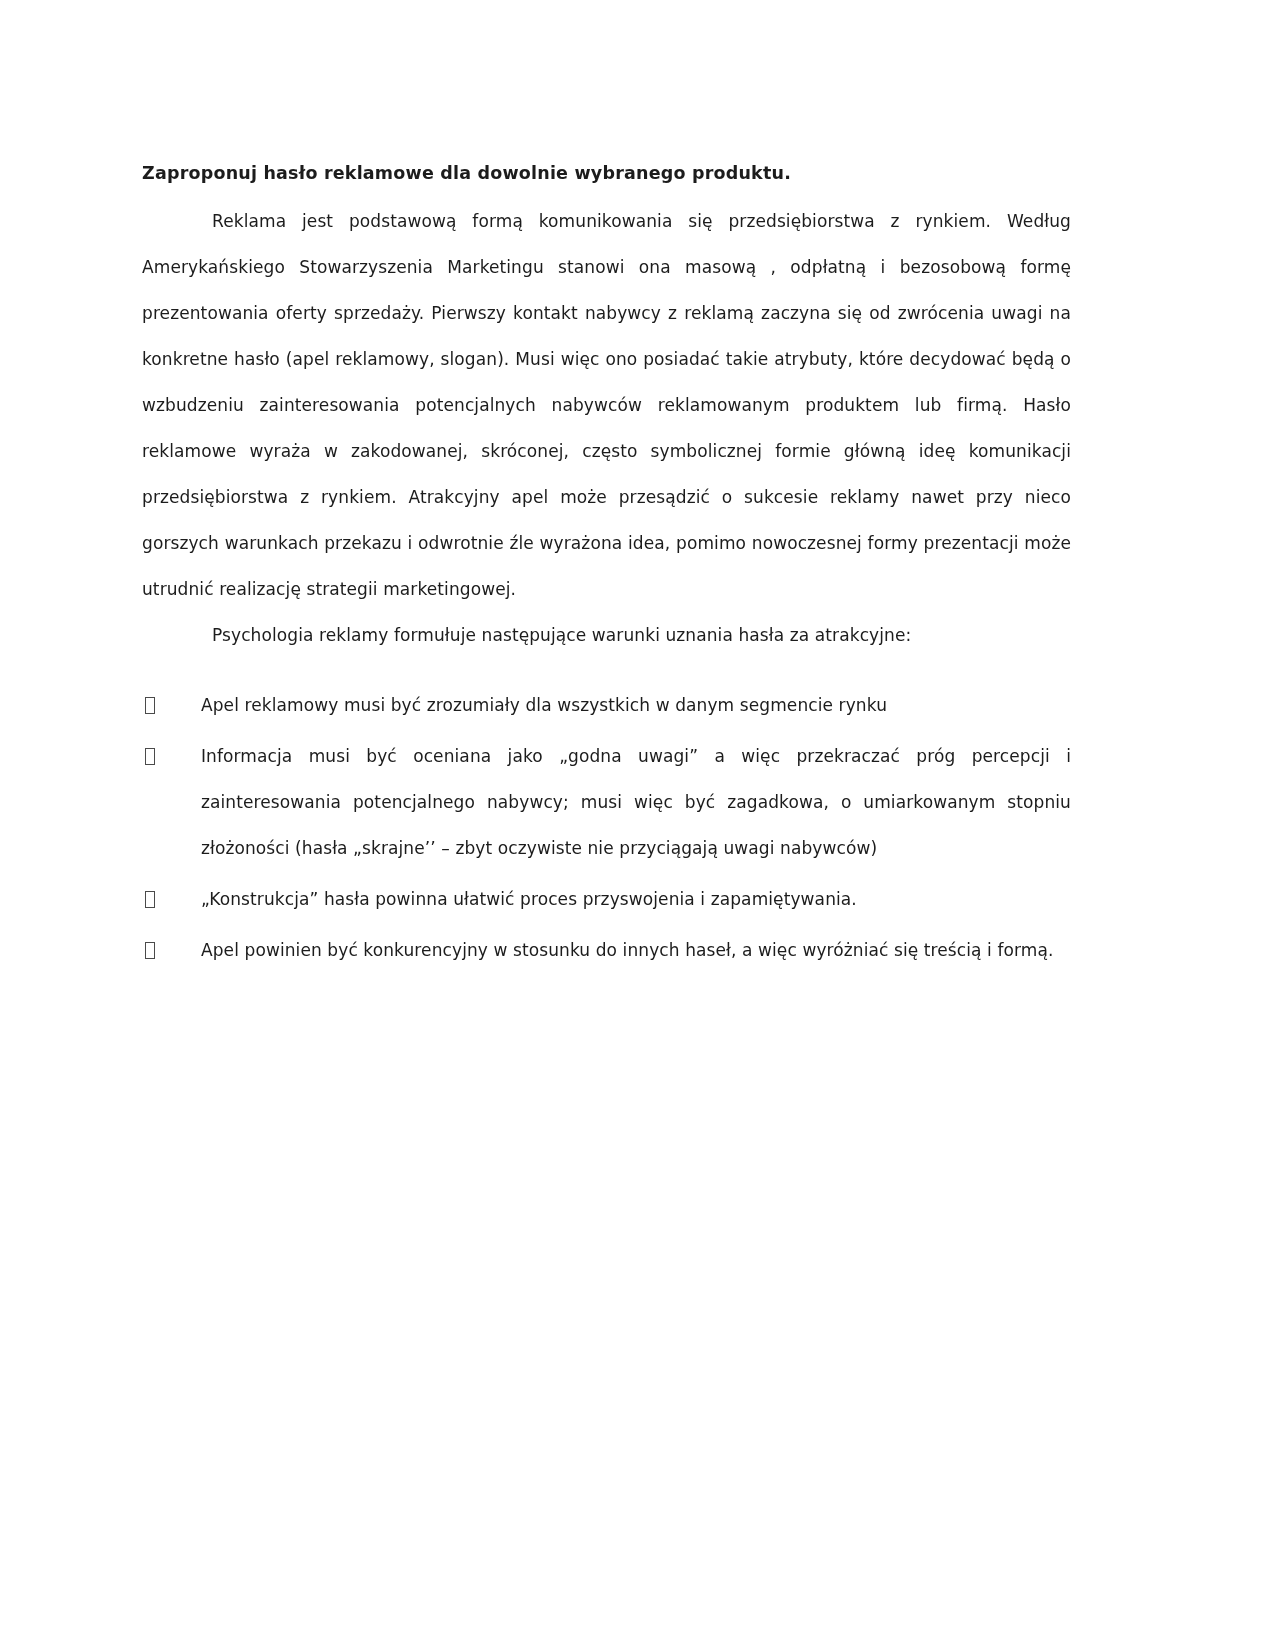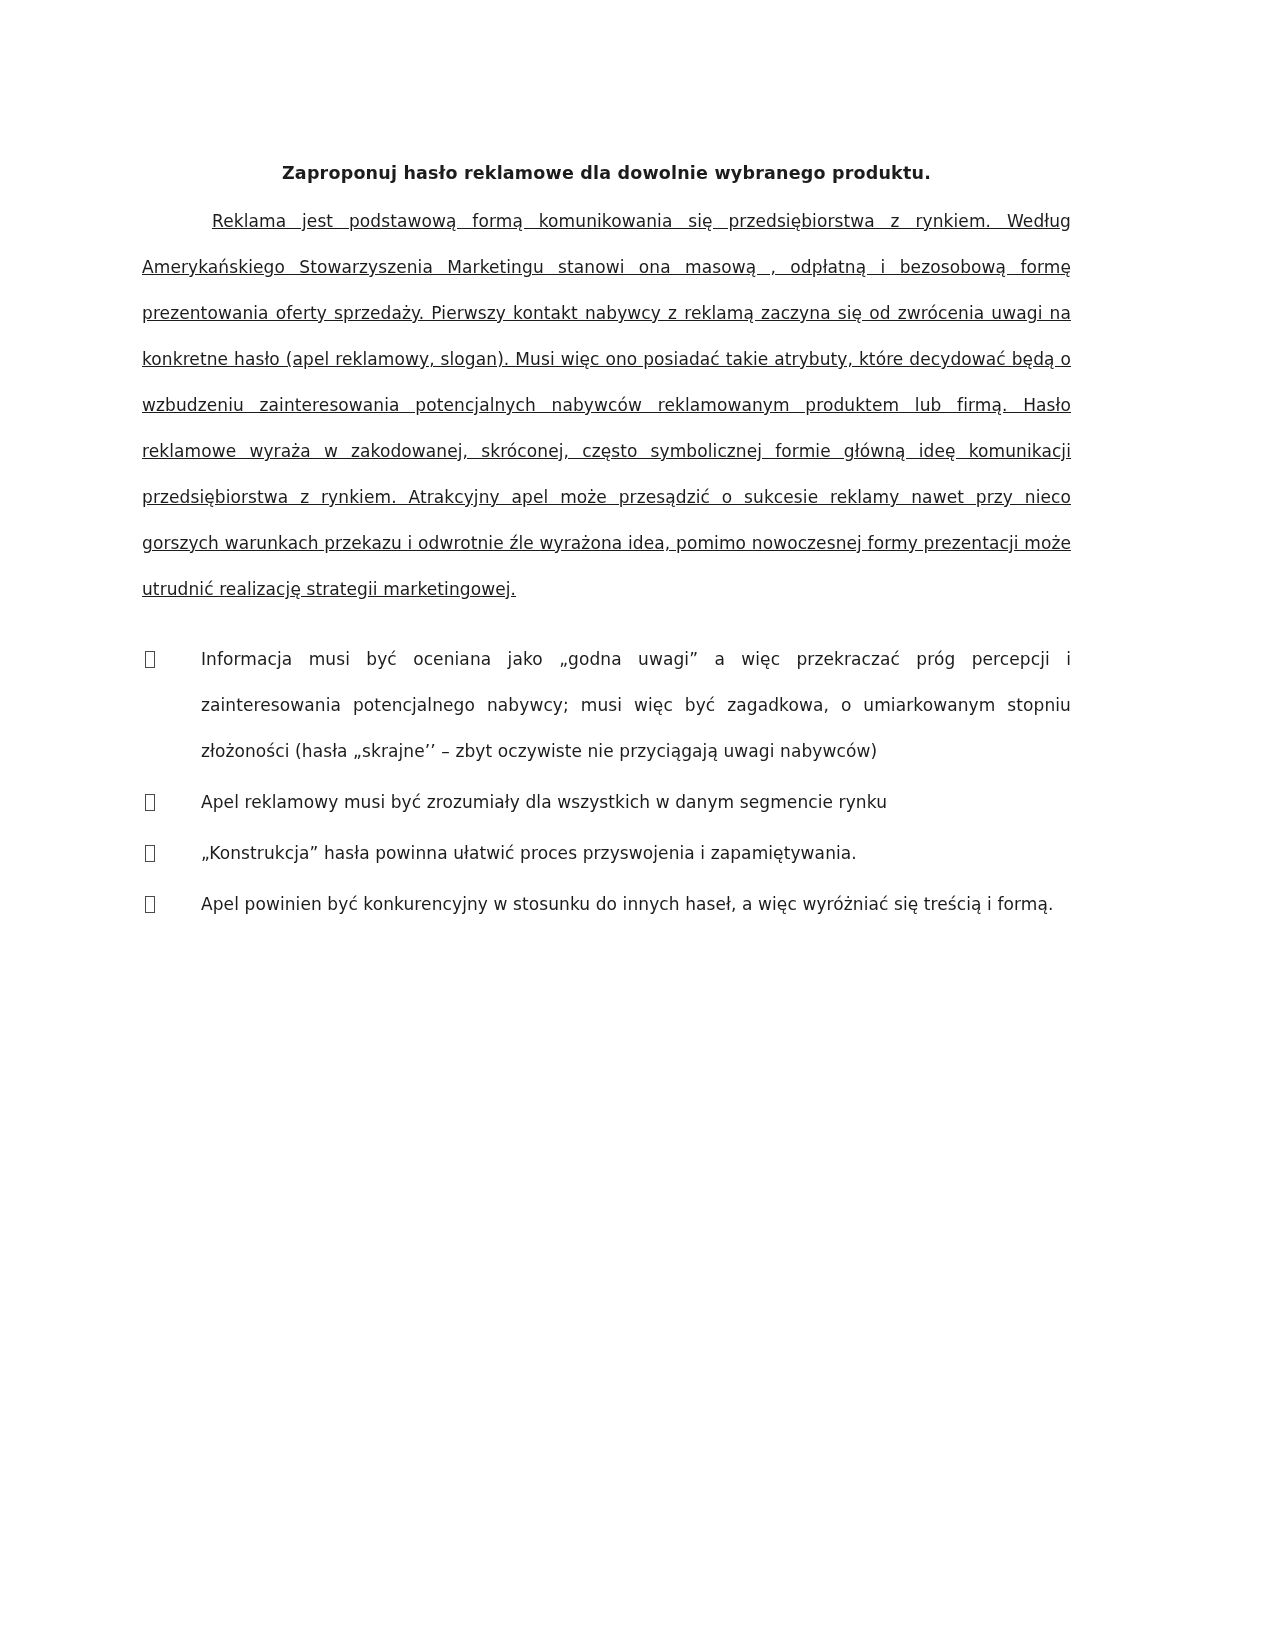--- a/index.html
+++ b/index.html
@@ -15,34 +15,33 @@
     background: #ffffff;
     padding: 150px 204px 0 142px;
     font-family: "DejaVu Sans", "Liberation Sans", sans-serif;
     color: #1c1c1c;
     font-size: 17px;
     overflow: hidden;
   }
   .doc-title {
     font-size: 17.5px;
     font-weight: bold;
-    text-align: center;
+    text-align: left;
     line-height: 46px;
     margin: 0 0 2px 0;
     letter-spacing: 0.2px;
   }
   .para {
     margin: 0;
     text-align: justify;
     line-height: 46px;
     letter-spacing: 0.1px;
   }
   .para.indent {
     text-indent: 70px;
-    text-decoration: underline;
   }
   .bullet-list {
     margin-top: 24px;
   }
   .bullet-item {
     display: flex;
     align-items: flex-start;
     line-height: 46px;
     margin-bottom: 5px;
   }
@@ -63,31 +62,32 @@
 </style>
 </head>
 <body>
 
 <div class="page">
 
   <h1 class="doc-title">Zaproponuj hasło reklamowe dla dowolnie wybranego produktu.</h1>
 
   <p class="para indent">Reklama jest podstawową formą komunikowania się przedsiębiorstwa z rynkiem. Według Amerykańskiego Stowarzyszenia Marketingu stanowi ona masową , odpłatną i bezosobową formę prezentowania oferty sprzedaży. Pierwszy kontakt nabywcy z reklamą zaczyna się od zwrócenia uwagi na konkretne hasło (apel reklamowy, slogan). Musi więc ono posiadać takie atrybuty, które decydować będą o wzbudzeniu zainteresowania potencjalnych nabywców reklamowanym produktem lub firmą. Hasło reklamowe wyraża w zakodowanej, skróconej, często symbolicznej formie główną ideę komunikacji przedsiębiorstwa z rynkiem. Atrakcyjny apel może przesądzić o sukcesie reklamy nawet przy nieco gorszych warunkach przekazu i odwrotnie źle wyrażona idea, pomimo nowoczesnej formy prezentacji może utrudnić realizację strategii marketingowej.</p>
 
+  <p class="para indent">Psychologia reklamy formułuje następujące warunki uznania hasła za atrakcyjne:</p>
 
   <div class="bullet-list">
 
     <div class="bullet-item">
       <span class="bullet-glyph"></span>
-      <span class="bullet-text">Informacja musi być oceniana jako „godna uwagi” a więc przekraczać próg percepcji i zainteresowania potencjalnego nabywcy; musi więc być zagadkowa, o umiarkowanym stopniu złożoności (hasła „skrajne’’ – zbyt oczywiste nie przyciągają uwagi nabywców)</span>
+      <span class="bullet-text">Apel reklamowy musi być zrozumiały dla wszystkich w danym segmencie rynku</span>
     </div>
 
     <div class="bullet-item">
       <span class="bullet-glyph"></span>
-      <span class="bullet-text">Apel reklamowy musi być zrozumiały dla wszystkich w danym segmencie rynku</span>
+      <span class="bullet-text">Informacja musi być oceniana jako „godna uwagi” a więc przekraczać próg percepcji i zainteresowania potencjalnego nabywcy; musi więc być zagadkowa, o umiarkowanym stopniu złożoności (hasła „skrajne’’ – zbyt oczywiste nie przyciągają uwagi nabywców)</span>
     </div>
 
     <div class="bullet-item">
       <span class="bullet-glyph"></span>
       <span class="bullet-text">„Konstrukcja” hasła powinna ułatwić proces przyswojenia i zapamiętywania.</span>
     </div>
 
     <div class="bullet-item">
       <span class="bullet-glyph"></span>
       <span class="bullet-text">Apel powinien być konkurencyjny w stosunku do innych haseł, a więc wyróżniać się treścią i formą.</span>

